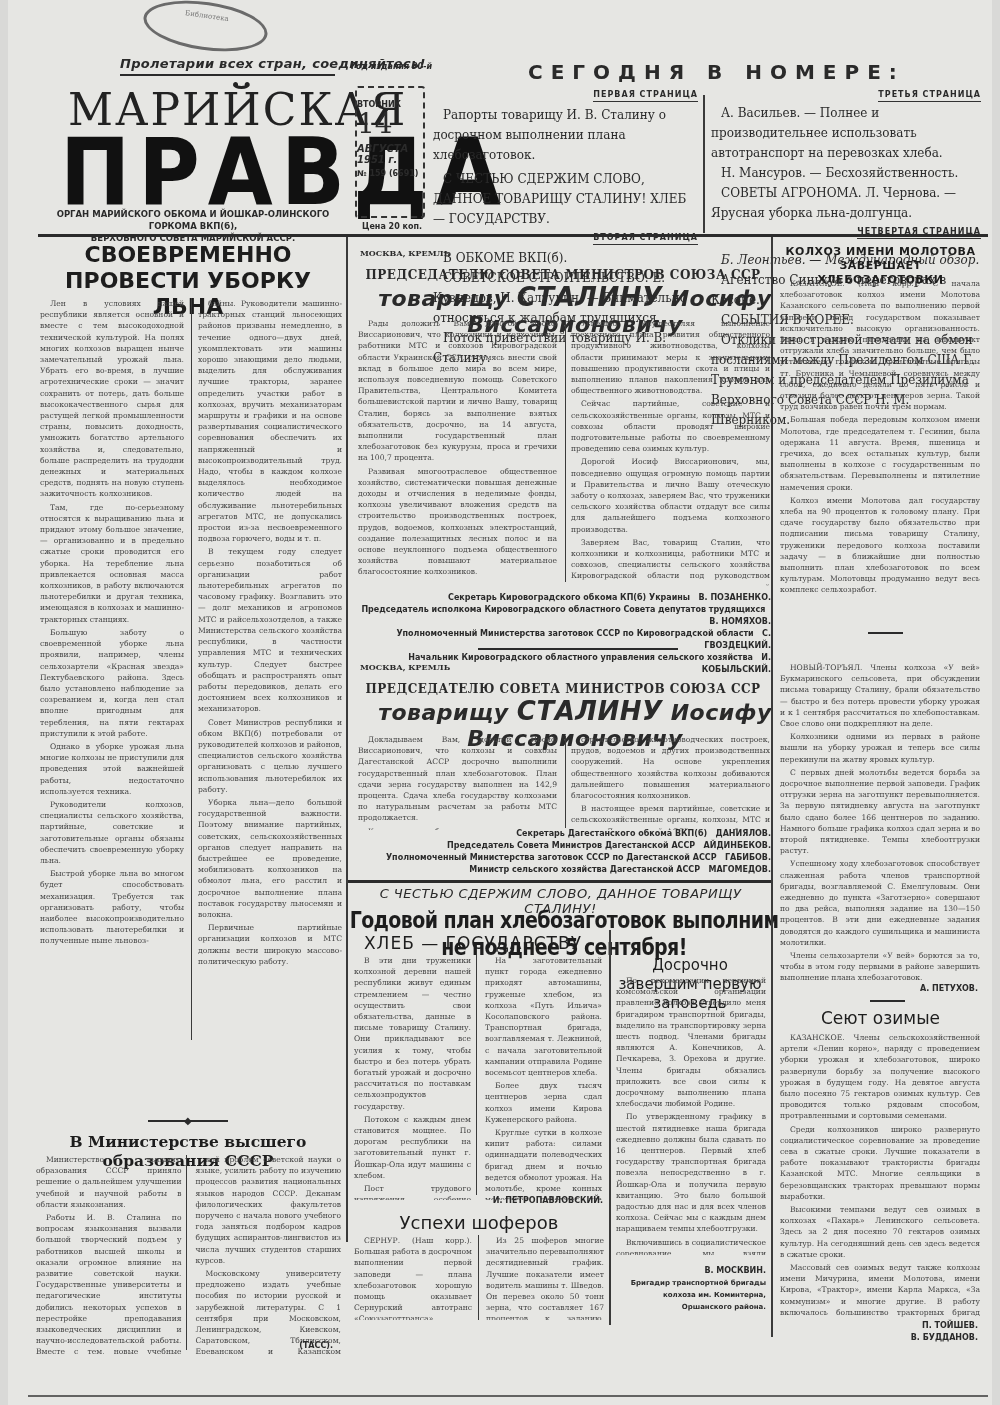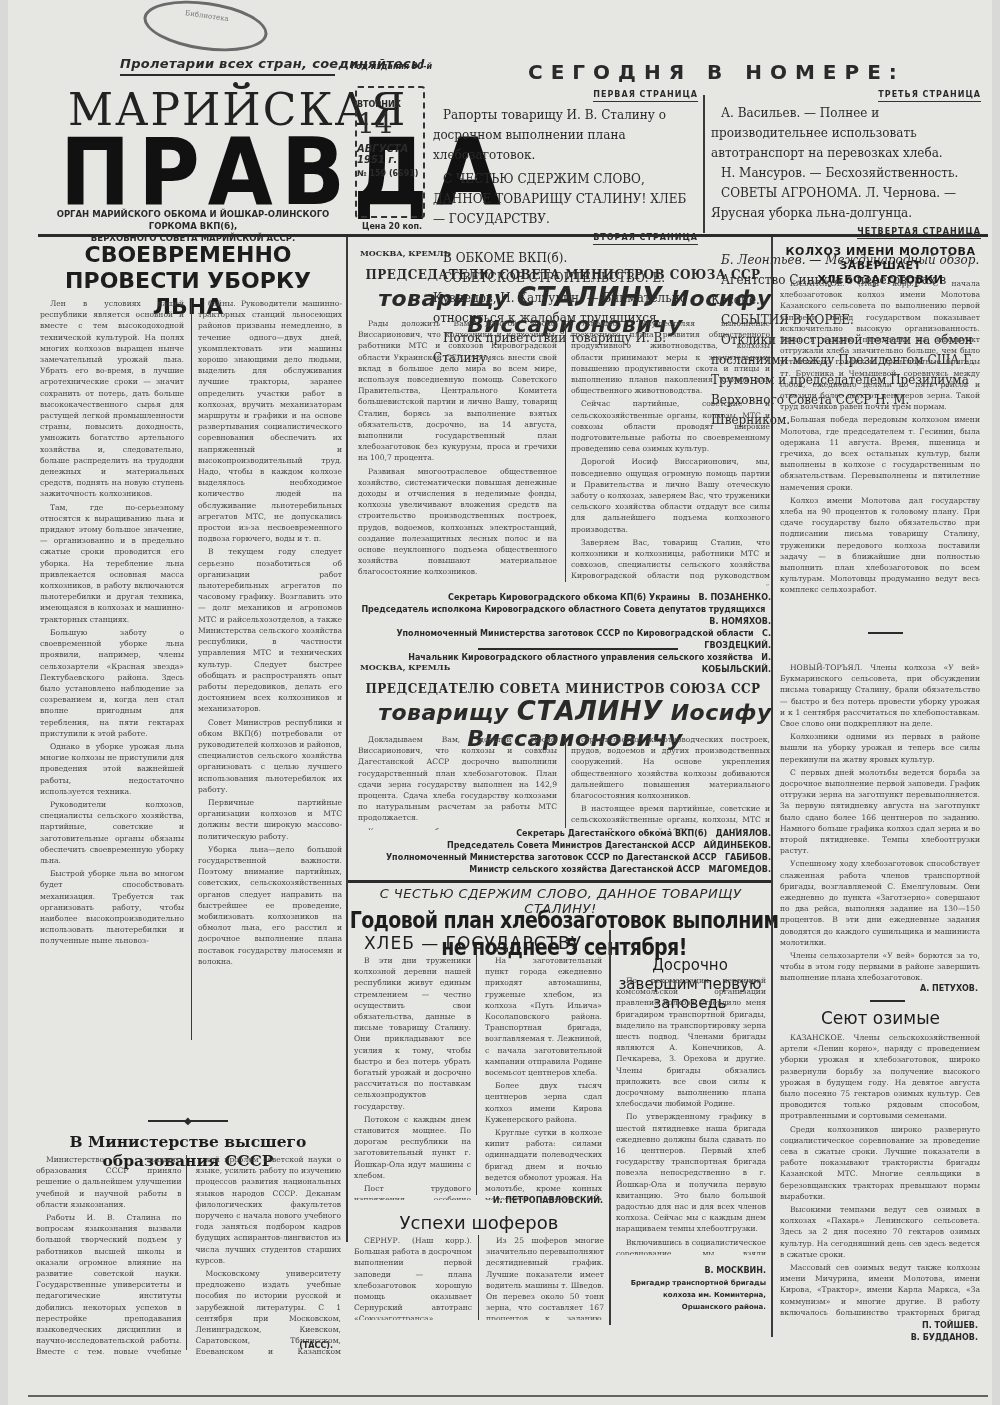--- a/index.html
+++ b/index.html
@@ -89,22 +89,22 @@
           <p>Там, где по-серьезному относятся к выращиванию льна и придают этому большое значение, — организованно и в предельно сжатые сроки проводится его уборка. На теребление льна привлекается основная масса колхозников, в работу включаются льнотеребилки и другая техника, имеющаяся в колхозах и машинно-тракторных станциях.</p>
           <p>Большую заботу о своевременной уборке льна проявили, например, члены сельхозартели «Красная звезда» Пектубаевского района. Здесь было установлено наблюдение за созреванием и, когда лен стал вполне пригодным для теребления, на пяти гектарах приступили к этой работе.</p>
           <p>Однако в уборке урожая льна многие колхозы не приступили для проведения этой важнейшей работы, недостаточно используется техника.</p>
           <p>Руководители колхозов, специалисты сельского хозяйства, партийные, советские и заготовительные органы обязаны обеспечить своевременную уборку льна.</p>
           <p>Быстрой уборке льна во многом будет способствовать механизация. Требуется так организовать работу, чтобы наиболее высокопроизводительно использовать льнотеребилки и полученные ныне льновоз-</p>
       </div>
       <div class="body-text">
         <p>байны. Руководители машинно-тракторных станций льносеющих районов призваны немедленно, в течение одного—двух дней, укомплектовать эти машины хорошо знающими дело людьми, выделить для обслуживания лучшие тракторы, заранее определить участки работ в колхозах, вручить механизаторам маршруты и графики и на основе развертывания социалистического соревнования обеспечить их напряженный и высокопроизводительный труд. Надо, чтобы в каждом колхозе выделялось необходимое количество людей на обслуживание льнотеребильных агрегатов МТС, не допускались простои из-за несвоевременного подвоза горючего, воды и т. п.</p>
           <p>В текущем году следует серьезно позаботиться об организации работ льнотеребильных агрегатов по часовому графику. Возглавить это — долг механиков и агрономов МТС и райсельхозотделов, а также Министерства сельского хозяйства республики, в частности управления МТС и технических культур. Следует быстрее обобщать и распространять опыт работы передовиков, делать его достоянием всех колхозников и механизаторов.</p>
           <p>Совет Министров республики и обком ВКП(б) потребовали от руководителей колхозов и районов, специалистов сельского хозяйства организовать с целью лучшего использования льнотеребилок их работу.</p>
+          <p>Уборка льна—дело большой государственной важности. Поэтому внимание партийных, советских, сельскохозяйственных органов следует направить на быстрейшее ее проведение, мобилизовать колхозников на обмолот льна, его расстил и досрочное выполнение плана поставок государству льносемян и волокна.</p>
           <p>Первичные партийные организации колхозов и МТС должны вести широкую массово-политическую работу.</p>
-          <p>Уборка льна—дело большой государственной важности. Поэтому внимание партийных, советских, сельскохозяйственных органов следует направить на быстрейшее ее проведение, мобилизовать колхозников на обмолот льна, его расстил и досрочное выполнение плана поставок государству льносемян и волокна.</p>
       </div>
     </div>
   </div>
   <div class="vrule" style="left:183px;top:298px;height:742px;width:1px;"></div>
   <div class="vrule" style="left:338px;top:237px;height:1005px;"></div>
 
   <div class="rule" style="left:140px;top:1120px;width:80px;height:1.5px;"></div>
   <div class="abs" style="left:176px;top:1115px;font-size:10px;">◆</div>
 
   <div class="abs h-big" style="left:25px;top:1132px;width:310px;font-family:'DejaVu Serif',serif;font-size:15.5px;">В Министерстве высшего образования СССР</div>

